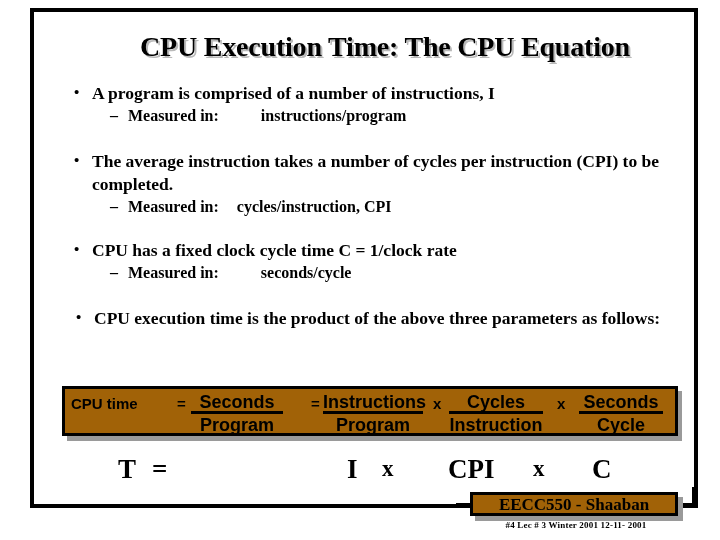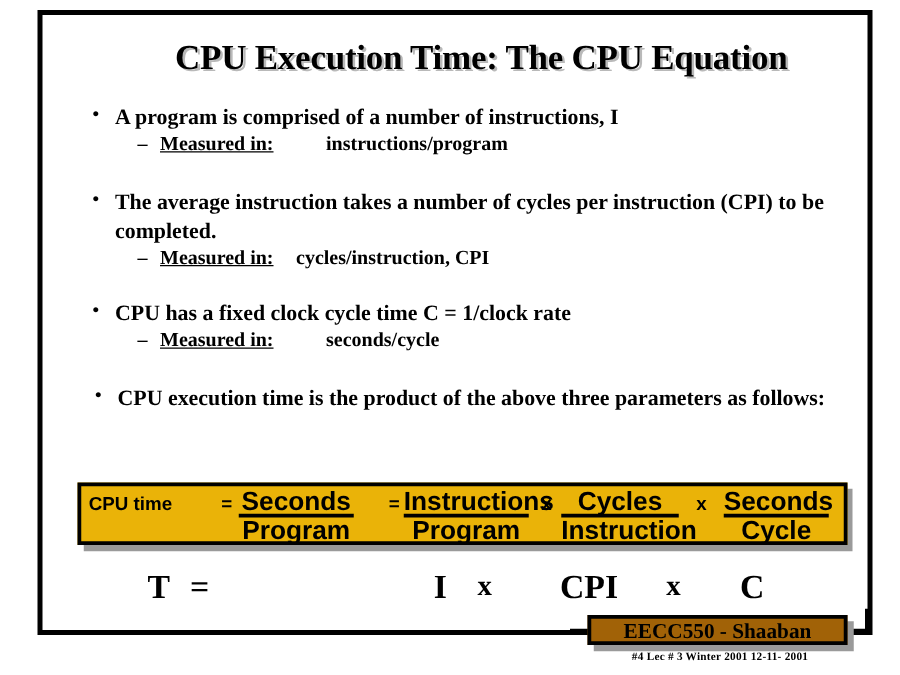--- a/index.html
+++ b/index.html
@@ -79,21 +79,21 @@
     font-size: 16px;
     line-height: 22px;
   }
   .bullet-l2 .marker {
     position: absolute;
     left: 44px;
     top: 0;
     font-size: 16px;
     line-height: 22px;
   }
-  .bullet-l2 .lbl { display: inline-block; text-decoration: underline; }
+  .bullet-l2 .lbl { display: inline-block; }
   .bullet-l2 .val { display: inline-block; }
 
   .gap-a { height: 20px; }
   .gap-b { height: 18px; }
   .gap-c { height: 20px; }
 
   
   #equation-shadow {
     position: absolute;
     left: 67px;
@@ -103,39 +103,39 @@
     background: #9a9a9a;
   }
   #equation-box {
     position: absolute;
     left: 62px;
     top: 386px;
     width: 616px;
     height: 50px;
     border: 3px solid #000000;
     box-sizing: border-box;
-    background: #eab308;
+    background: #a16207;
     font-family: "Liberation Sans", "DejaVu Sans", sans-serif;
     font-weight: bold;
     font-size: 15px;
   }
   .eq-lead {
     position: absolute;
     left: 6px;
     top: 6px;
     font-family: "Liberation Sans", "DejaVu Sans", sans-serif;
     font-weight: bold;
     font-size: 15px;
   }
   .frac {
     position: absolute;
     text-align: center;
     font-family: "Liberation Sans", "DejaVu Sans", sans-serif;
     font-weight: bold;
-    font-size: 21px;
+    font-size: 18px;
   }
   .frac .num {
     display: block;
     border-bottom: 3px solid #000000;
     padding-bottom: 1px;
     line-height: 16px;
   }
   .frac .den {
     display: block;
     padding-top: 3px;

